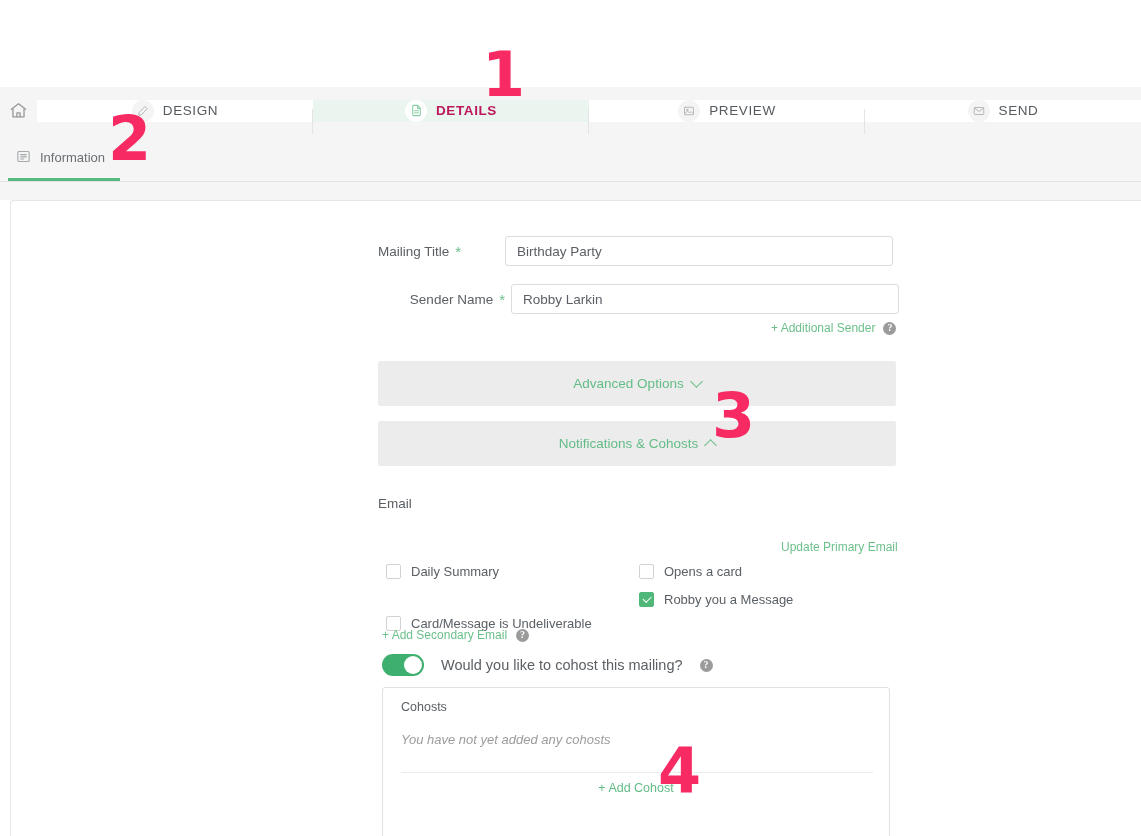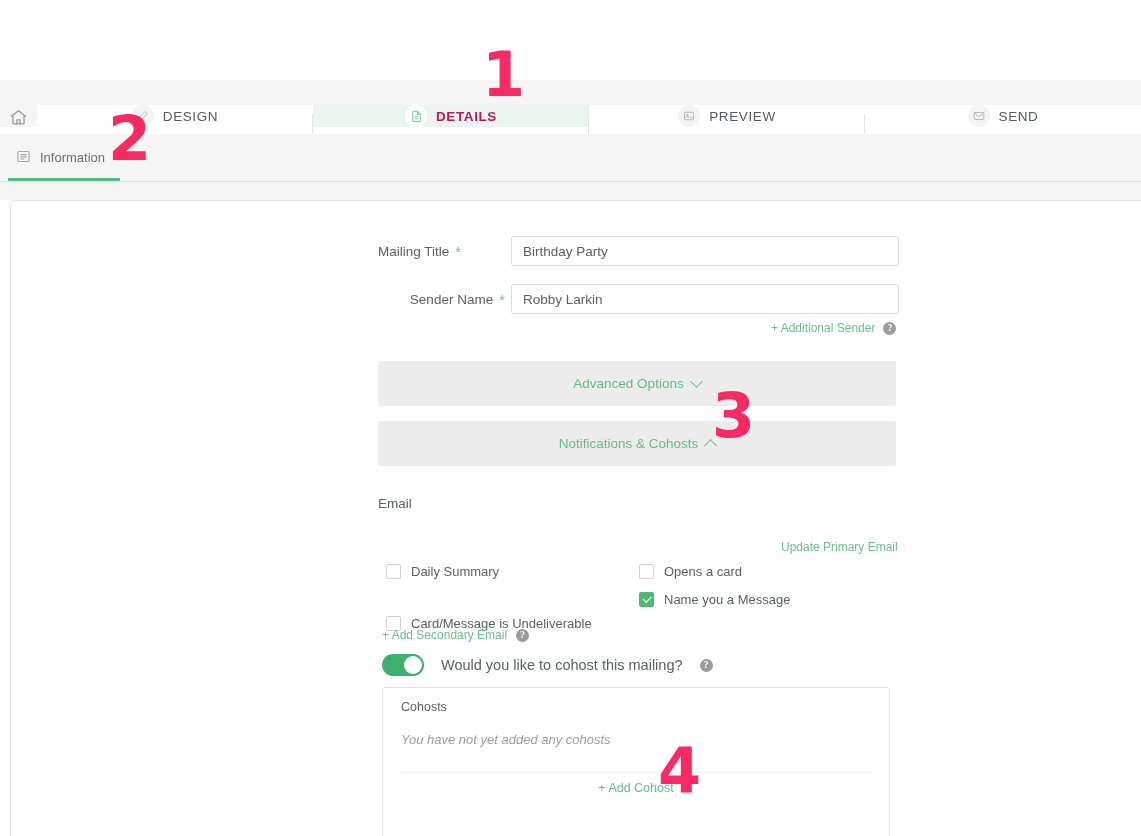--- a/index.html
+++ b/index.html
@@ -22,25 +22,25 @@
   .top-blank {
     position: absolute;
     left: 0; top: 0;
     width: 1141px; height: 87px;
     background: #ffffff;
   }
 
   
   .tabbar {
     position: absolute;
-    left: 0; top: 80px;
+    left: 0; top: 87px;
     width: 1141px; height: 47px;
     background: #f5f5f5;
     display: flex;
-    align-items: flex-end;
+    align-items: center;
   }
   .home-cell {
     width: 37px;
     display: flex;
     align-items: center;
     justify-content: center;
     background: #f5f5f5;
   }
   .home-icon svg { display: block; }
   .tabs {
@@ -419,21 +419,21 @@
     <div class="subnav-underline"></div>
     <div class="subnav-rule"></div>
   </div>
 
   <div class="card">
 
     <div class="form-row" style="left:367px; top:35px;">
       <div style="width:127px; text-align:left;">
         <span class="field-label">Mailing Title</span><span class="req-star">*</span>
       </div>
-      <input class="text-input" style="width: 388px; margin-left: 6px;" type="text" value="Birthday Party">
+      <input class="text-input" style="width: 388px; " type="text" value="Birthday Party">
     </div>
 
     <div class="form-row" style="left:367px; top:83px;">
       <div style="width:127px; text-align:right;">
         <span class="field-label">Sender Name</span><span class="req-star">*</span>
       </div>
       <input class="text-input" style="width: 388px; margin-left: 6px;" type="text" value="Robby Larkin">
     </div>
 
     <div class="form-row" style="left:760px; top:120px; gap:8px;">
@@ -466,21 +466,21 @@
     <div class="cb-row" style="left:628px; top:363px;">
       <span class="cb"></span>
       <span class="cb-label">Opens a card</span>
     </div>
     <div class="cb-row" style="left:375px; top:391px;margin-top:24px;">
       <span class="cb"></span>
       <span class="cb-label">Card/Message is Undeliverable</span>
     </div>
     <div class="cb-row" style="left:628px; top:391px;">
       <span class="cb checked"></span>
-      <span class="cb-label">Name you a Message</span>
+      <span class="cb-label">Robby you a Message</span>
     </div>
 
     <div class="form-row" style="left:371px; top:427px; gap:9px;">
       <span class="link-green">+ Add Secondary Email</span>
       <span class="help-icon">?</span>
     </div>
 
     <div class="toggle-row" style="left:371px; top:453px;">
       <span class="toggle">
         <span class="knob"></span>

